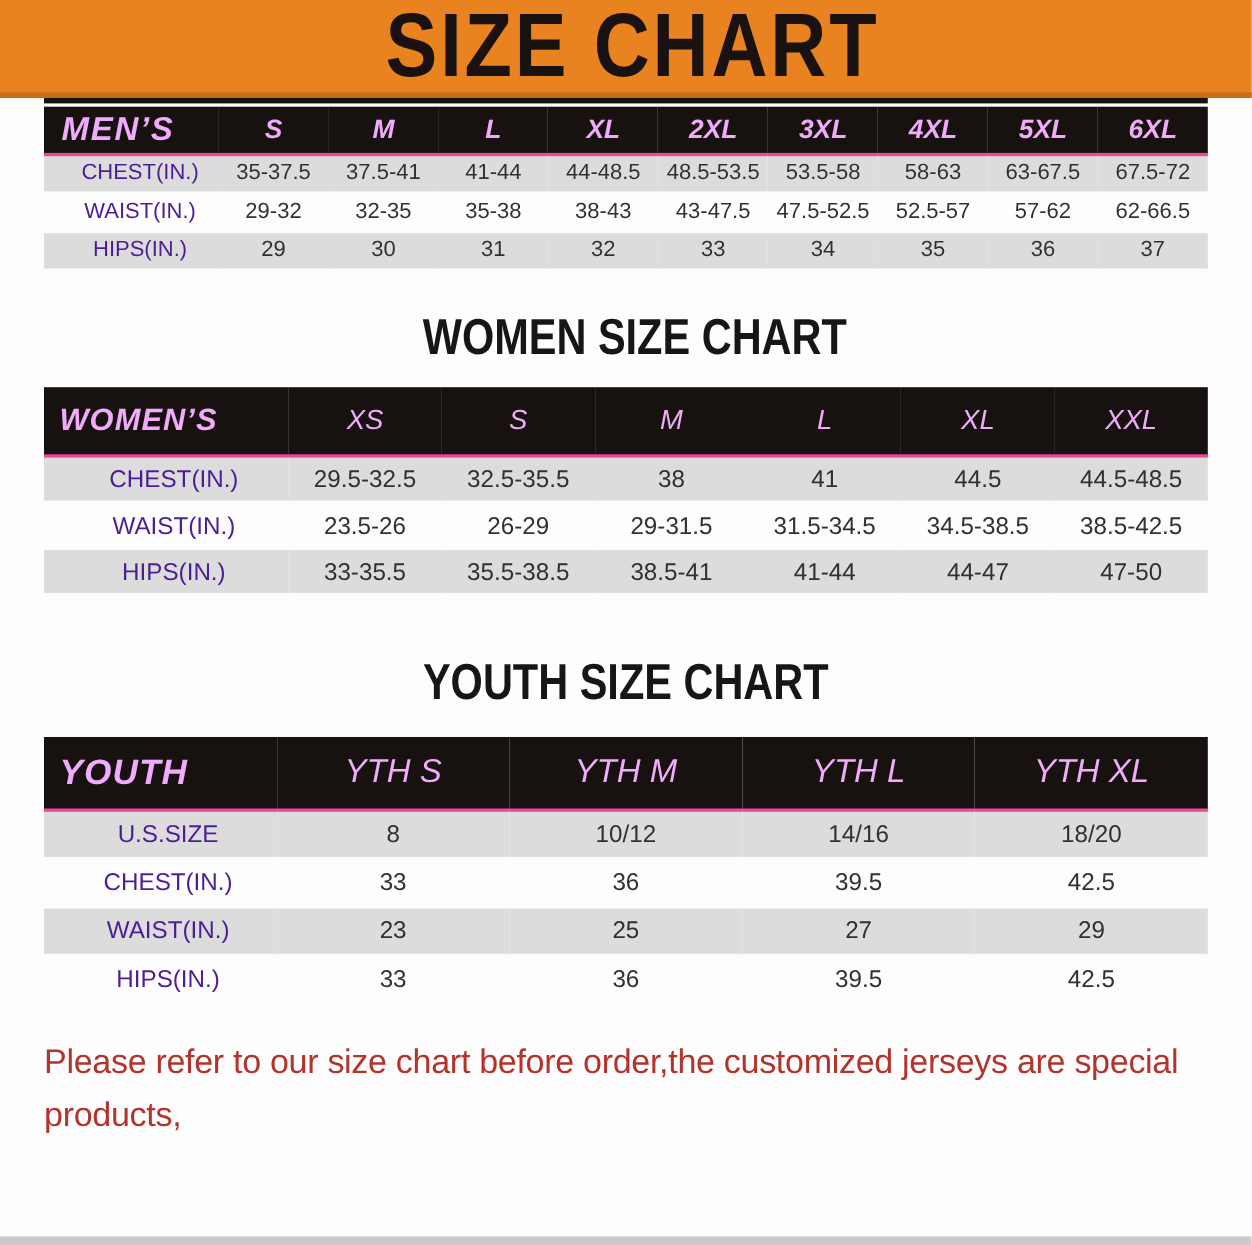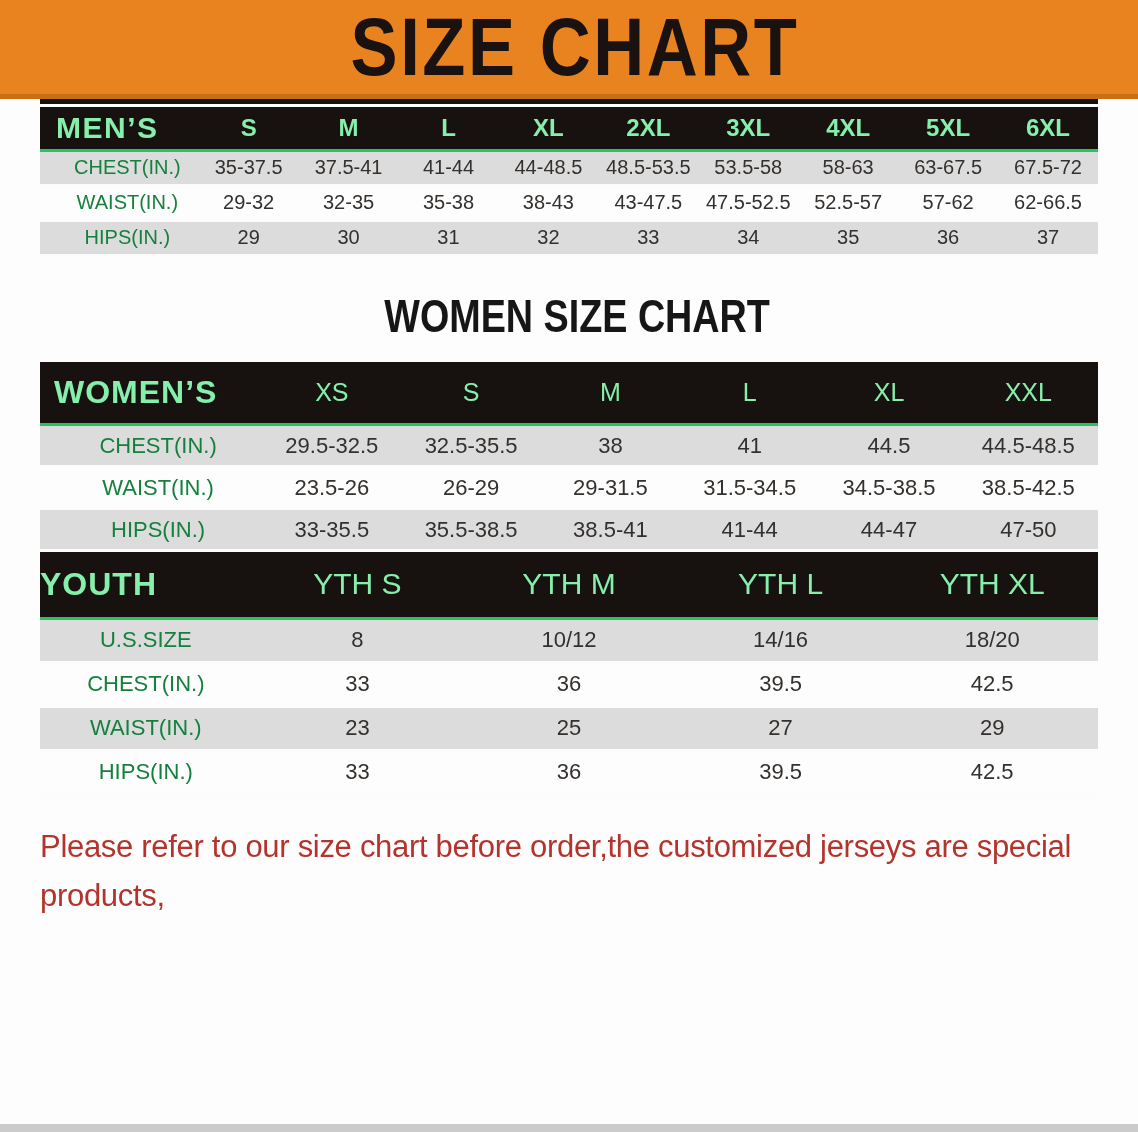--- a/index.html
+++ b/index.html
@@ -7,21 +7,21 @@
   body {
     position:relative;
     width:1138px; height:1132px;
     overflow:hidden;
     background:#fdfdfd;
     font-family:"Liberation Sans", sans-serif;
     color:#1a1a1a;
   }
   
   .banner {
-    height:99px;
+    height:89px;
     background:#e8831f;
     border-bottom:5px solid #c96f13;
     display:flex; align-items:center; justify-content:center;padding-left:12px;
   }
   .banner-title {
     display:inline-block;
     font-size:82px; font-weight:bold;
     letter-spacing:3px;
     color:#1a1210;
     transform:scaleX(0.86);
@@ -47,54 +47,55 @@
   
   .table-wrap { width:1058px; margin:0 auto; }
   .section-0 .table-wrap { border-top:5px solid #161313; padding-top:3px; }
   table.size-table {
     width:100%;
     border-collapse:collapse;
     table-layout:fixed;
   }
   thead th {
     background:#17120f;
-    color:#86efac;
+    color:#f0abfc;
     text-align:center;
     vertical-align:middle;
-    border-bottom:3px solid #22c55e;
+    border-bottom:3px solid #ec4899;
     font-weight:normal;
+    font-style:italic;
   }
   thead th.label-col {
     text-align:left;
     font-weight:bold;
   }
   tbody td {
     text-align:center;
     vertical-align:middle;
     color:#33302e;
     border-bottom:3px solid #fcfcfc;
   }
-  tbody td.label-col { color:#15803d; }
+  tbody td.label-col { color:#4c1d95; }
   tbody tr:nth-child(odd)  { background:#dcdcdc; }
   tbody tr:nth-child(even) { background:#fdfdfd; }
 
   
   .section-0 .label-col        { width:15%; padding-left:16px; }
   .section-0 thead th          { height:43px; font-size:24px; font-weight:bold; }
   .section-0 thead th.label-col{ font-size:30px; letter-spacing:1.5px; }
   .section-0 tbody td          { height:35px; font-size:20px; }
 
   
   .section-1 .label-col        { width:21%; padding-left:14px; }
   .section-1 thead th          { height:63px; font-size:25px; }
-  .section-1 thead th.label-col{ font-size:32px; letter-spacing:1px; }
+  .section-1 thead th.label-col{ font-size:28px; letter-spacing:1px; }
   .section-1 tbody td          { height:42px; font-size:22px; }
 
   
-  .section-2 .label-col        { width:20%; }
+  .section-2 .label-col        { width:20%; padding-left:14px; }
   .section-2 thead th          { height:66px; font-size:30px; }
   .section-2 thead th.label-col{ font-size:32px; letter-spacing:1px; }
   .section-2 tbody td          { height:44px; font-size:22px; }
 
   
   .disclaimer {
     margin:26px 38px 0 40px;
     color:#b2342d;
     font-size:31px;
     line-height:49px;
@@ -216,20 +217,21 @@
               <td>41-44</td>
               <td>44-47</td>
               <td>47-50</td>
             </tr>
           </tbody>
       </table>
     </div>
   </section>
 
   <section class="chart-section section-2">
+    <h2 class="section-heading"><span>YOUTH SIZE CHART</span></h2>
     <div class="table-wrap">
       <table class="size-table">
         <thead>
             <tr class="head-row">
               <th class="label-col">YOUTH</th>
               <th>YTH S</th>
               <th>YTH M</th>
               <th>YTH L</th>
               <th>YTH XL</th>
             </tr>

